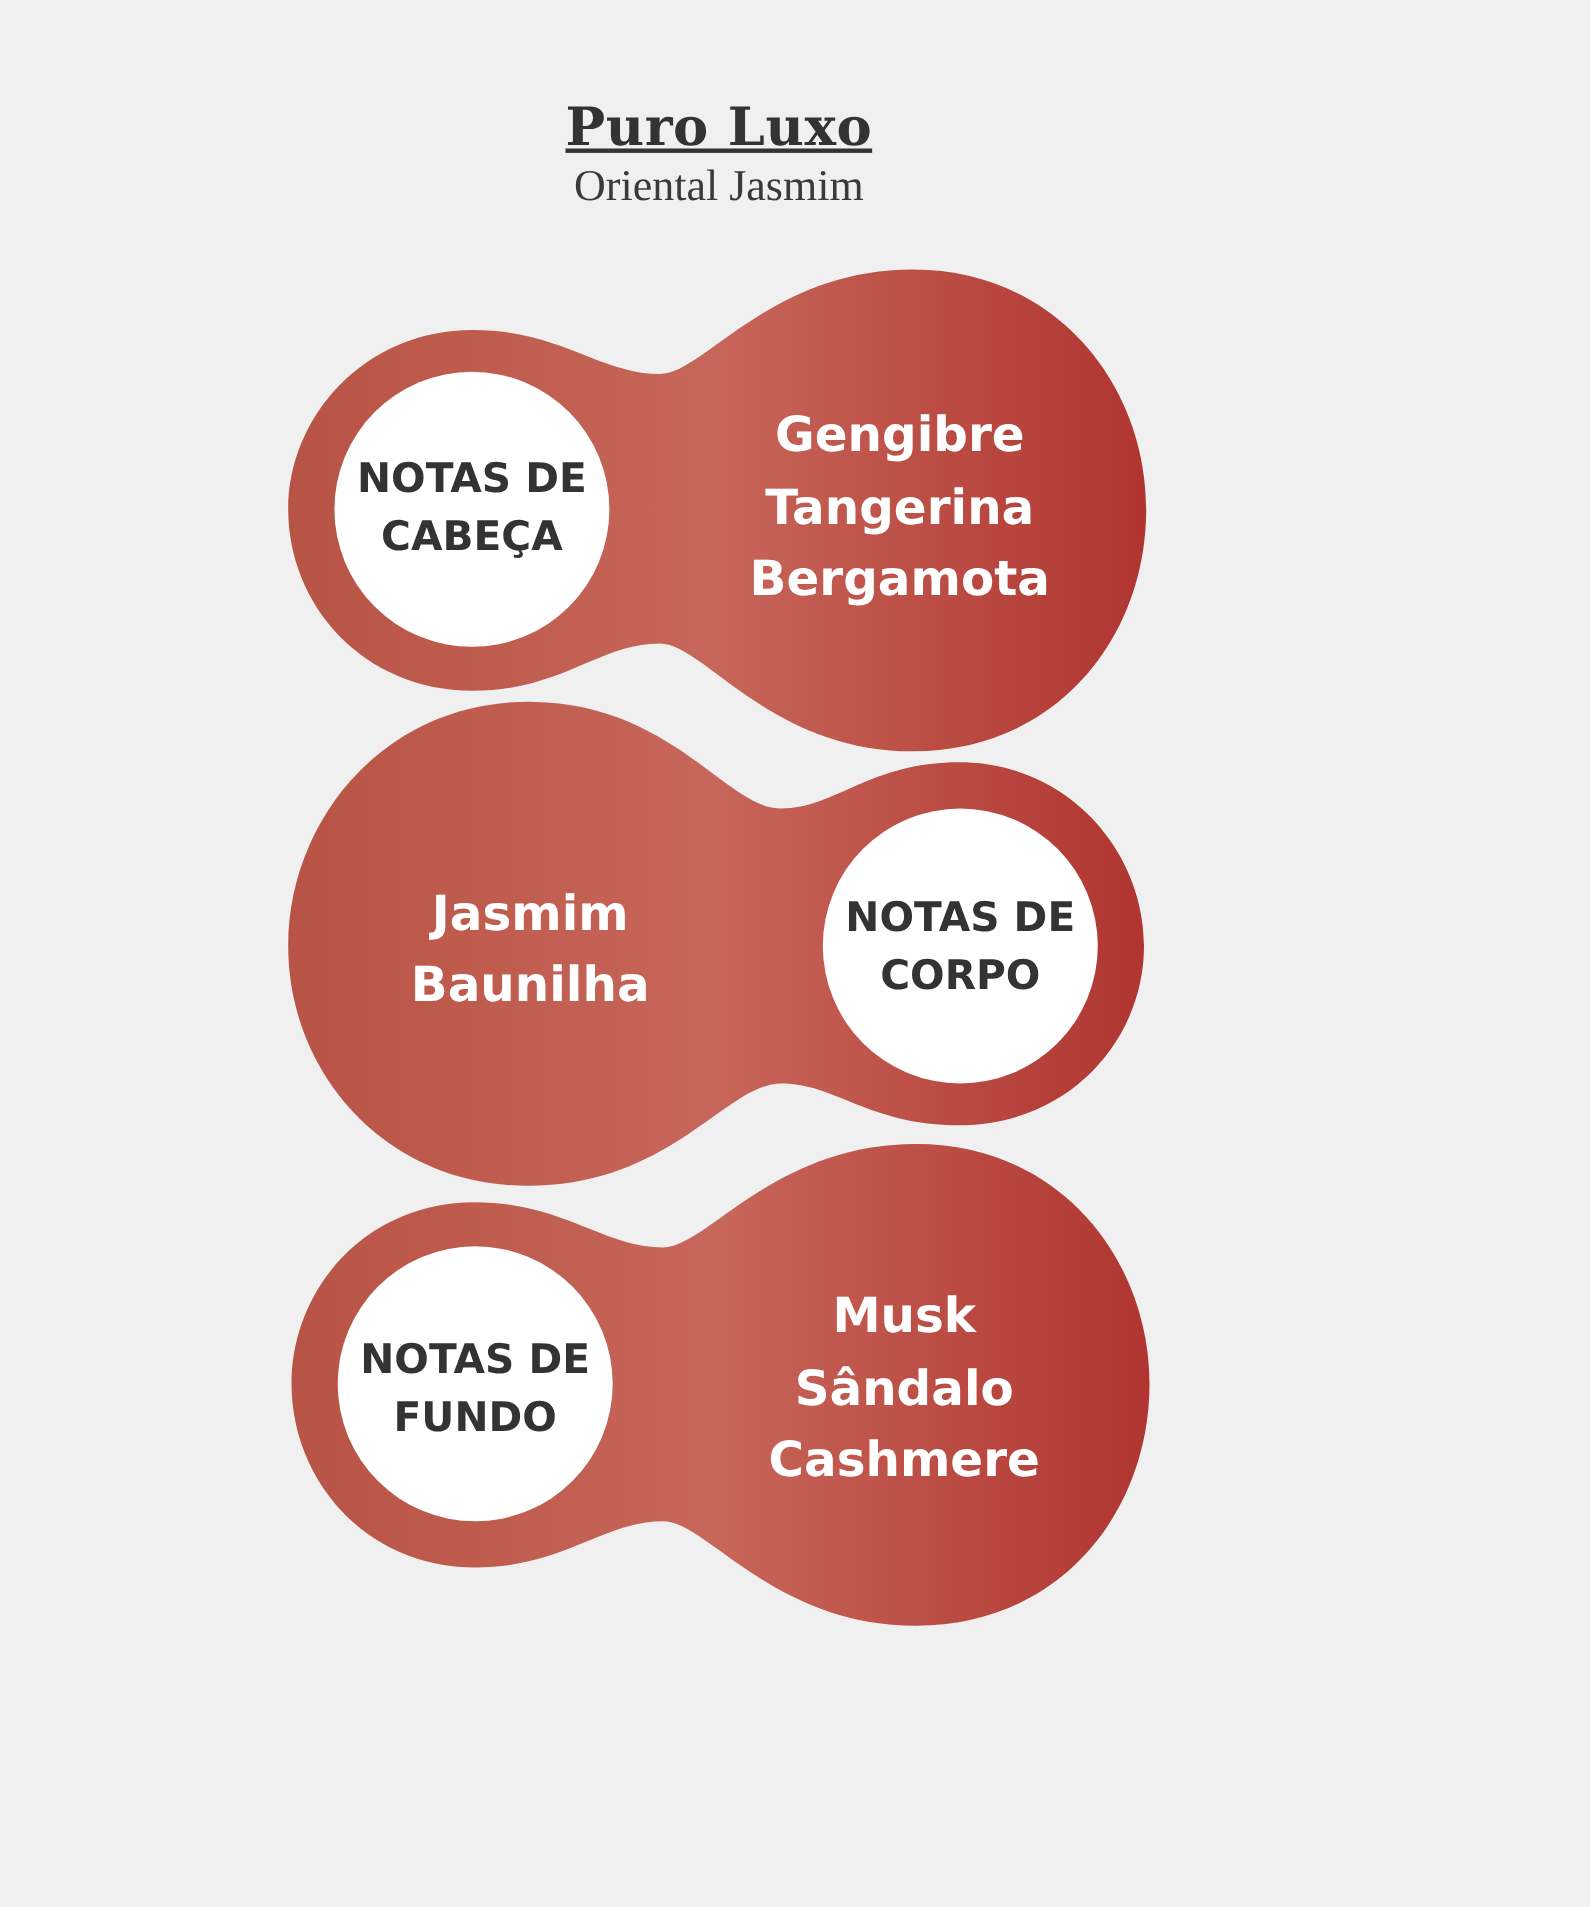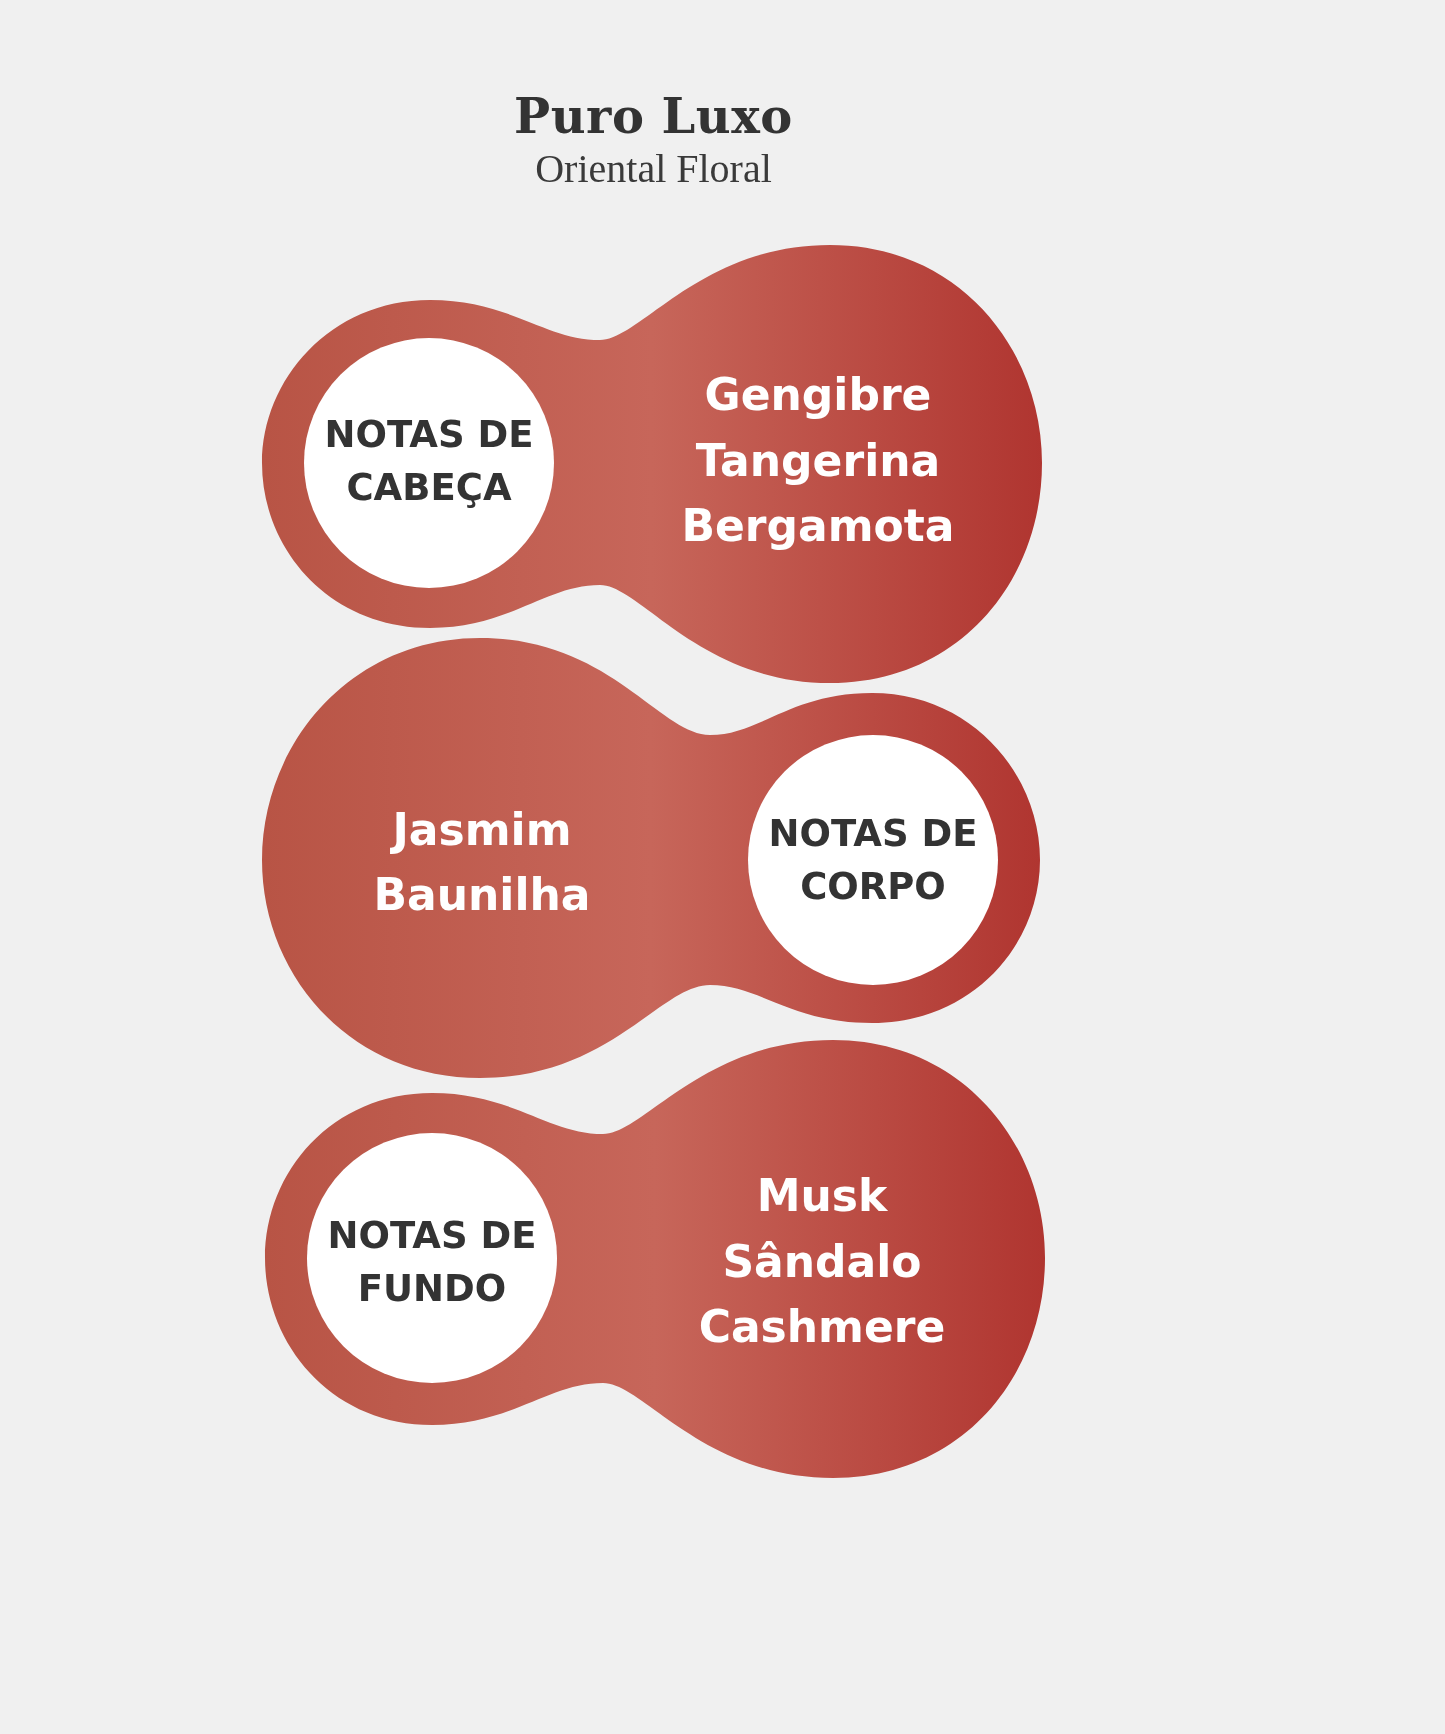--- a/index.html
+++ b/index.html
@@ -10,38 +10,38 @@
     overflow: hidden;
     font-family: "DejaVu Sans", sans-serif;
   }
   .header {
     position: absolute; left: 0; top: 0; width: 1307px; height: 220px;
     text-align: center;
   }
   .title {
     position: absolute; left: 0; right: 0; top: 88px;
     font-family: "DejaVu Serif", serif; font-weight: bold;
-    font-size: 48px; color: #333333; letter-spacing: 0.5px;
+    font-size: 48px; color: #333333; letter-spacing: 0.5px; text-decoration: underline;
   }
   .subtitle {
     position: absolute; left: 0; right: 0; top: 145px;
     font-family: "Liberation Serif", serif;
     font-size: 40px; color: #3a3a3a;
   }
   svg.diagram { position: absolute; left: 0; top: 0; }
   .label {
     font-family: "DejaVu Sans", sans-serif; font-weight: bold;
   }
 </style>
 </head>
 <body>
 
 <div class="header">
   <div class="title">Puro Luxo</div>
-  <div class="subtitle">Oriental Floral</div>
+  <div class="subtitle">Oriental Jasmim</div>
 </div>
 
 <svg class="diagram" width="1445" height="1734" viewBox="0 0 1445 1734">
   <defs>
     <linearGradient id="redGrad" x1="0" y1="0" x2="1" y2="0">
       <stop offset="0" stop-color="#b85445"></stop>
       <stop offset="0.5" stop-color="#c7665a"></stop>
       <stop offset="1" stop-color="#b03530"></stop>
     </linearGradient>
   </defs>

